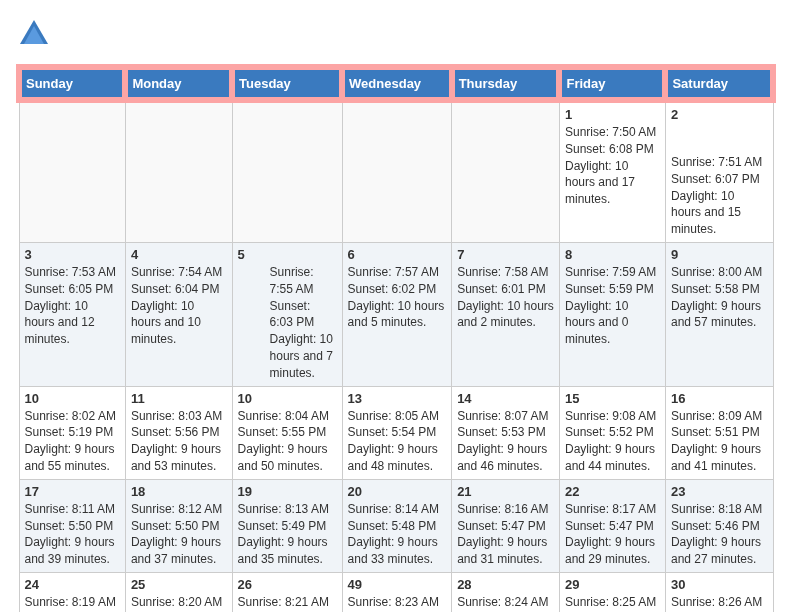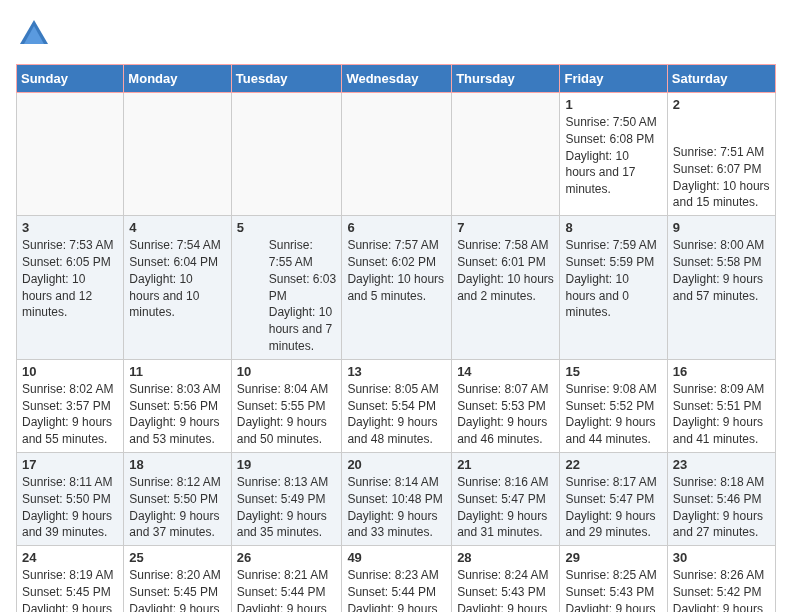--- a/index.html
+++ b/index.html
@@ -56,21 +56,21 @@
       width: 100%;
       border-collapse: collapse;
     }
     .calendar th {
       background: #3a7abf;
       color: #fff;
       font-size: 13px;
       font-weight: bold;
       padding: 6px 4px;
       text-align: left;
-      border: 1px solid #fca5a5;
+      border: 6px solid #fca5a5;
     }
     .calendar td {
       border: 1px solid #ccc;
       vertical-align: top;
       padding: 4px 5px;
       width: 113px;
       min-height: 80px;
       background: #fff;
       font-size: 11px;
       color: #333;
@@ -189,21 +189,21 @@
           <span class="day-num">9</span>
           <div class="day-info" style="white-space: pre-line;">Sunrise: 8:00 AM
 Sunset: 5:58 PM
 Daylight: 9 hours and 57 minutes.</div>
         </td>
       </tr>
       <tr>
         <td>
           <span class="day-num">10</span>
           <div class="day-info" style="white-space: pre-line;">Sunrise: 8:02 AM
-Sunset: 3:57 PM
+Sunset: 5:19 PM
 Daylight: 9 hours and 55 minutes.</div>
         </td>
         <td>
           <span class="day-num">11</span>
           <div class="day-info" style="white-space: pre-line;">Sunrise: 8:03 AM
 Sunset: 5:56 PM
 Daylight: 9 hours and 53 minutes.</div>
         </td>
         <td>
           <span class="day-num">10</span>
@@ -251,21 +251,21 @@
         </td>
         <td>
           <span class="day-num">19</span>
           <div class="day-info" style="white-space: pre-line;">Sunrise: 8:13 AM
 Sunset: 5:49 PM
 Daylight: 9 hours and 35 minutes.</div>
         </td>
         <td>
           <span class="day-num">20</span>
           <div class="day-info" style="white-space: pre-line;">Sunrise: 8:14 AM
-Sunset: 10:48 PM
+Sunset: 5:48 PM
 Daylight: 9 hours and 33 minutes.</div>
         </td>
         <td>
           <span class="day-num">21</span>
           <div class="day-info" style="white-space: pre-line;">Sunrise: 8:16 AM
 Sunset: 5:47 PM
 Daylight: 9 hours and 31 minutes.</div>
         </td>
         <td>
           <span class="day-num">22</span>

